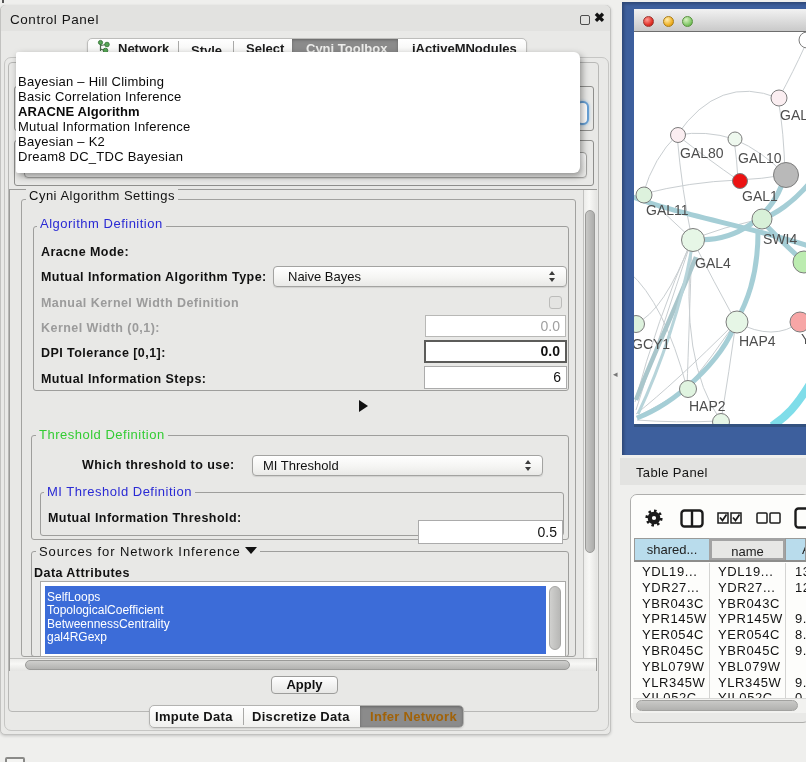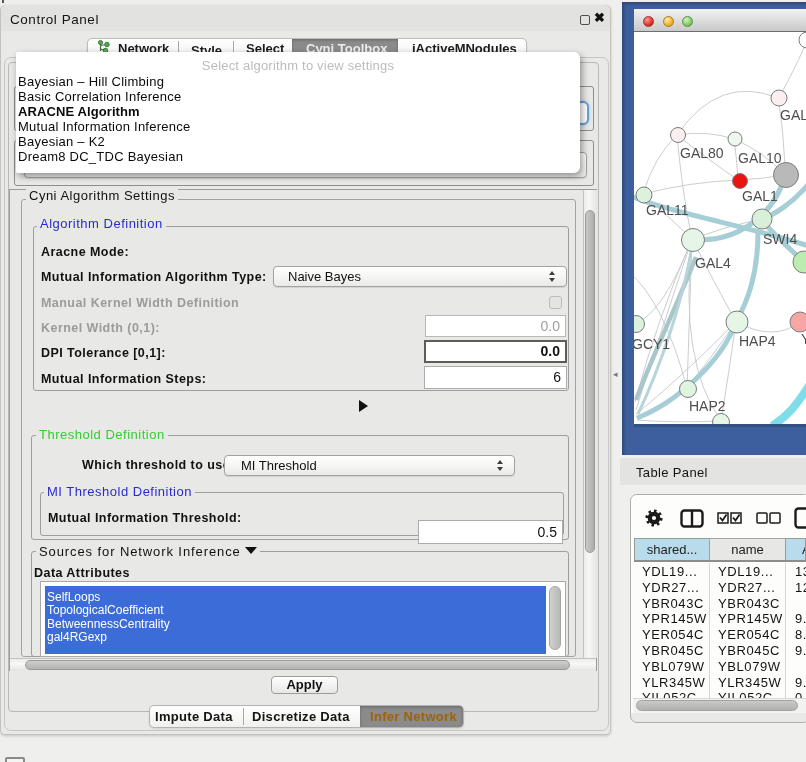--- a/index.html
+++ b/index.html
@@ -74,21 +74,21 @@
 <div class="lbl" style="left:41px;top:346px">DPI Tolerance [0,1]:</div>
 <div class="fld" style="left:424px;top:340px;width:143px;height:23px;border:2px solid #5c5c5a;line-height:19px;font-weight:bold">0.0</div>
 <div class="lbl" style="left:41px;top:372px">Mutual Information Steps:</div>
 <div class="fld" style="left:424px;top:366px;width:143px;height:23px;line-height:21px">6</div>
 
 <div class="abs" style="left:359px;top:400px;width:0;height:0;border-top:6.5px solid transparent;border-bottom:6.5px solid transparent;border-left:9px solid #111"></div>
 
 <div class="grp" style="left:31px;top:435px;width:538px;height:105px"></div>
 <div class="gl" style="left:36px;top:427px;color:#33cc33">Threshold Definition</div>
 <div class="lbl" style="left:82px;top:458px">Which threshold to use:</div>
-<div class="combo" style="left:224px;top:455px;width:291px;height:21px;line-height:19px;padding-left:16px">MI Threshold<span class="spin"></span></div>
+<div class="combo" style="left:252px;top:455px;width:291px;height:21px;line-height:19px;padding-left:10px">MI Threshold<span class="spin"></span></div>
 
 <div class="grp" style="left:40px;top:492px;width:524px;height:44px"></div>
 <div class="gl" style="left:44px;top:484px;color:#2a2ad4">MI Threshold Definition</div>
 <div class="lbl" style="left:48px;top:511px">Mutual Information Threshold:</div>
 <div class="fld" style="left:418px;top:520px;width:145px;height:24px;line-height:22px">0.5</div>
 
 <div class="grp" style="left:31px;top:551px;width:538px;height:106px"></div>
 <div class="gl" style="left:36px;top:544px;color:#111;letter-spacing:0.9px">Sources for Network Inference <span style="display:inline-block;width:0;height:0;border-left:6px solid transparent;border-right:6px solid transparent;border-top:7px solid #111;vertical-align:2px"></span></div>
 <div class="lbl" style="left:34px;top:566px;font-size:12.5px">Data Attributes</div>
 
@@ -107,21 +107,20 @@
 <div class="abs" style="left:360px;top:706px;width:103px;height:21px;background:#8b8b8b;border-radius:0 4px 4px 0;box-shadow:inset 0 1px 3px rgba(0,0,0,0.28)"></div>
 <div class="abs" style="left:155px;top:709px;font-size:13px;font-weight:bold;color:#141414;letter-spacing:0.3px">Impute Data</div>
 <div class="abs" style="left:252px;top:709px;font-size:13px;font-weight:bold;color:#141414;letter-spacing:0.3px">Discretize Data</div>
 <div class="abs" style="left:370px;top:709px;font-size:13px;font-weight:bold;color:#a16207;letter-spacing:0.3px">Infer Network</div>
 
 <div class="abs" style="left:5px;top:757px;width:20px;height:10px;background:#f4f4f2;border:2px solid #8a8a88;border-radius:2px"></div>
 
 <div class="abs" style="left:613px;top:369px;font-size:9px;color:#777">◂</div>
 
 <div class="abs" style="left:16px;top:52px;width:564px;height:121px;background:#fff;border-radius:2px 6px 6px 2px;box-shadow:2px 3px 7px rgba(0,0,0,0.40);z-index:5"></div>
-<div class="abs" style="left:16px;top:58px;width:564px;text-align:center;font-size:13px;color:#bcbcbc;z-index:6;letter-spacing:0.2px">Select algorithm to view settings</div>
 <div class="abs" style="left:18px;top:74px;font-size:13px;color:#0a0a0a;z-index:6;letter-spacing:0.25px">Bayesian – Hill Climbing</div>
 <div class="abs" style="left:18px;top:89px;font-size:13px;color:#0a0a0a;z-index:6;letter-spacing:0.25px">Basic Correlation Inference</div>
 <div class="abs" style="left:18px;top:104px;font-size:13px;font-weight:bold;color:#0a0a0a;z-index:6;letter-spacing:0.1px">ARACNE Algorithm</div>
 <div class="abs" style="left:18px;top:119px;font-size:13px;color:#0a0a0a;z-index:6;letter-spacing:0.25px">Mutual Information Inference</div>
 <div class="abs" style="left:18px;top:134px;font-size:13px;color:#0a0a0a;z-index:6;letter-spacing:0.25px">Bayesian – K2</div>
 <div class="abs" style="left:18px;top:149px;font-size:13px;color:#0a0a0a;z-index:6;letter-spacing:0.25px">Dream8 DC_TDC Bayesian</div>
 
 <div class="abs" style="left:622px;top:2px;width:184px;height:453px;background:#3d5f9d;box-shadow:inset 2px 2px 3px rgba(0,0,0,0.25)"></div>
 <div class="abs" style="left:634px;top:9px;width:172px;height:23px;background:linear-gradient(#f2f2f2,#c9c9c9);border-bottom:1px solid #6e6e6e"></div>
 <div class="abs" style="left:643px;top:16px;width:11px;height:11px;border-radius:50%;background:radial-gradient(circle at 35% 30%,#ff9a94,#e2332a 60%,#ad120a);border:0.5px solid #9c3530"></div>
@@ -226,21 +225,21 @@
       <g fill="none" stroke="#1b1b1b" stroke-width="1.5">
         <rect x="1" y="1" width="10" height="10" rx="1"></rect>
         <rect x="14" y="1" width="10" height="10" rx="1"></rect>
       </g>
     </svg>
 <svg class="abs" style="left:794px;top:507px" width="12" height="22" viewBox="0 0 12 22">
       <rect x="1.5" y="1.5" width="14" height="19" rx="3" fill="none" stroke="#1b1b1b" stroke-width="2.4"></rect>
     </svg>
 
 <div class="abs" style="left:634px;top:538px;width:76px;height:23px;background:#b9dcec;border:1px solid #9a9a98;font-size:13px;color:#222;text-align:center;line-height:21px">shared...</div>
-<div class="abs" style="left:709px;top:538px;width:77px;height:23px;background:#e7e7e5;border:1px solid #a3a3a3;font-size:13px;color:#222;text-align:center;line-height:21px">name</div>
+<div class="abs" style="left:709px;top:538px;width:77px;height:23px;background:#e7e7e5;border:3px solid #a3a3a3;font-size:13px;color:#222;text-align:center;line-height:21px">name</div>
 <div class="abs" style="left:785px;top:538px;width:21px;height:23px;background:#b9dcec;border:1px solid #9a9a98;font-size:13px;color:#222;padding-left:16px;line-height:21px;overflow:hidden">A</div>
 <div class="abs" style="left:634px;top:560px;width:172px;height:2px;background:#8d8d8b"></div>
 
 <div id="tbl" class="abs" style="left:634px;top:563px;width:172px;height:135px;overflow:hidden;font-size:13px;color:#131313">
 <div class="abs" style="left:75px;top:0;width:1px;height:135px;background:#d4d4d2"></div>
 <div class="abs" style="left:151px;top:0;width:1px;height:135px;background:#d4d4d2"></div>
 <div class="abs" style="left:8px;top:1.0px;letter-spacing:0.6px">YDL19...</div>
       <div class="abs" style="left:84px;top:1.0px;letter-spacing:0.6px">YDL19...</div>
       <div class="abs" style="left:161px;top:1.0px;letter-spacing:0.6px">13</div>
 <div class="abs" style="left:8px;top:16.8px;letter-spacing:0.6px">YDR27...</div>

